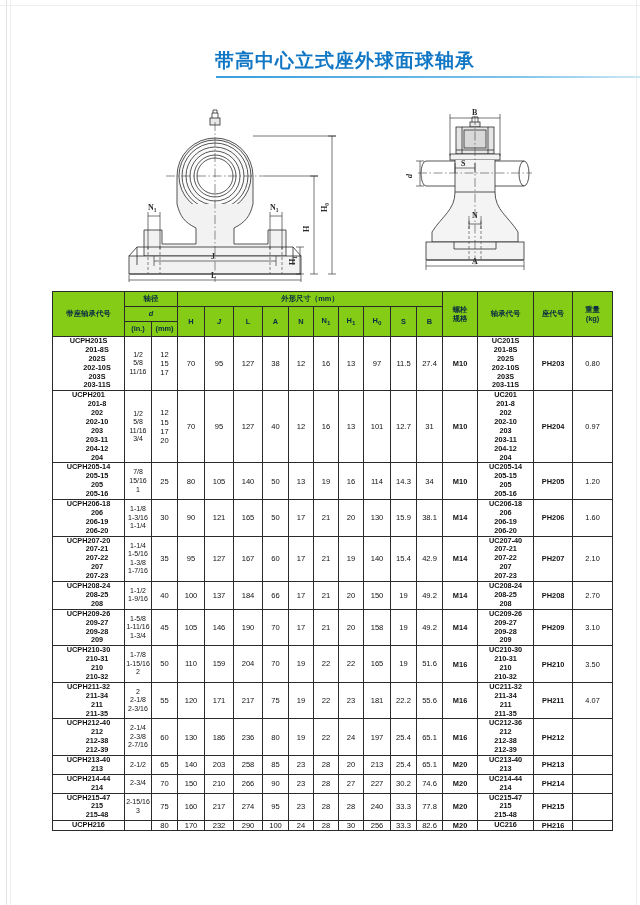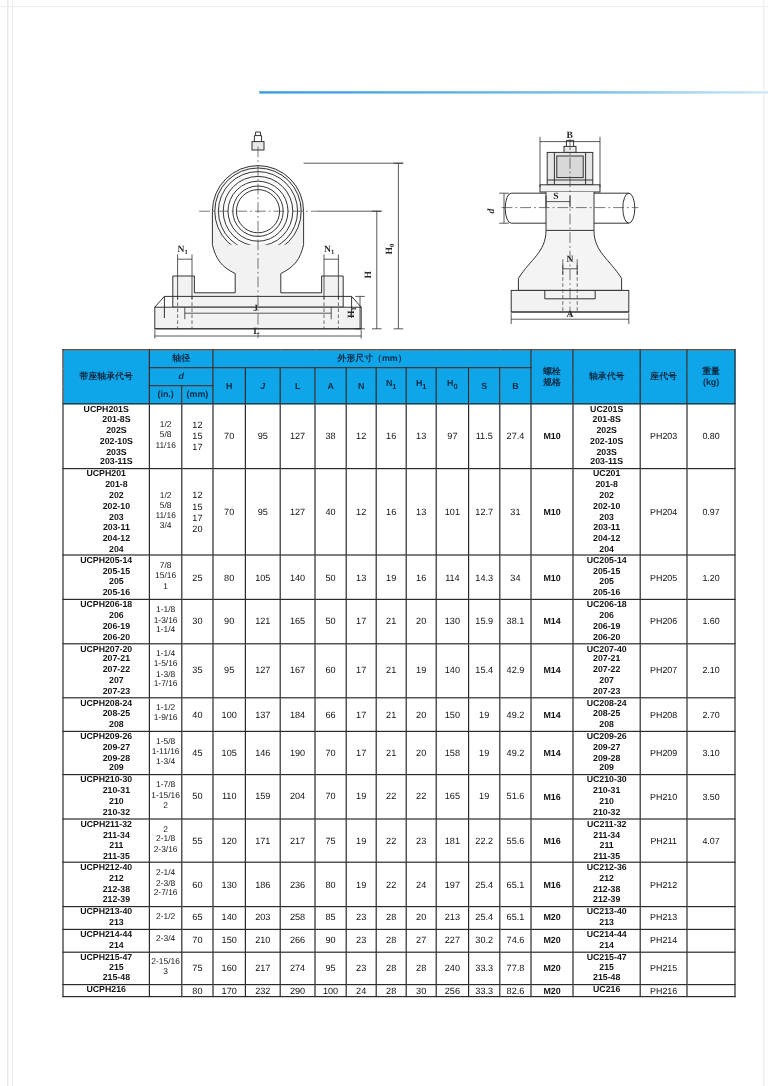--- a/index.html
+++ b/index.html
@@ -45,21 +45,21 @@
     table-layout:fixed;
     font-size:7.2px;
     color:#111;
   }
   table.spec th,table.spec td{
     border:1px solid #2b2b2b;
     padding:0;text-align:center;vertical-align:middle;
     line-height:1.22;
   }
   table.spec thead th{
-    background:#0ea5e9;color:#0a2a42;
+    background:#84cc16;color:#0a2a42;
     font-weight:bold;font-size:7.4px;
     height:14px;
   }
   thead th.tall{height:15px;}
   .hdr-small{font-size:6.6px;}
   .hdr-ital{font-style:italic;font-size:8px;}
   .sub{font-size:6.2px;vertical-align:sub;}
 
   td.codecell{
     text-align:left;padding-left:3px;
@@ -73,32 +73,33 @@
     text-align:center;font-size:7.3px;font-weight:bold;line-height:1.30;
   }
   td.brgcell span{display:block;}
 
   td.inch{font-size:7px;line-height:1.30;text-align:left;padding-left:3px;}
   td.inch span{display:block;}
   td.mm{font-size:7.6px;line-height:1.30;}
   td.mm span{display:block;}
   td.num{font-size:7.6px;}
   td.bolt{font-size:7.4px;font-weight:bold;}
-  td.hcode{font-size:7.4px;font-weight:normal;}
+  td.hcode{font-size:7.4px;font-weight:bold;}
   td.wt{font-size:7.4px;margin-top:34px;}
 </style>
 </head>
 <body>
 
 <div class="page-edge-left"></div>
 <div class="page-edge-left2"></div>
 <div class="page-edge-top"></div>
 <div class="page-edge-right"></div>
 
 <div class="title-wrap">
+  <div class="title-text">带高中心立式座外球面球轴承</div>
   <div class="title-rule"></div>
 </div>
 
 <div class="draw-area">
 
   <div class="fig" style="left:104px;top:4px;">
     <svg width="258" height="178" viewBox="0 0 258 178">
       <g stroke="#2b2b2b" fill="none" stroke-width="0.8">
 
         <rect x="106" y="14" width="10" height="7" fill="#e9e9e9"></rect>

